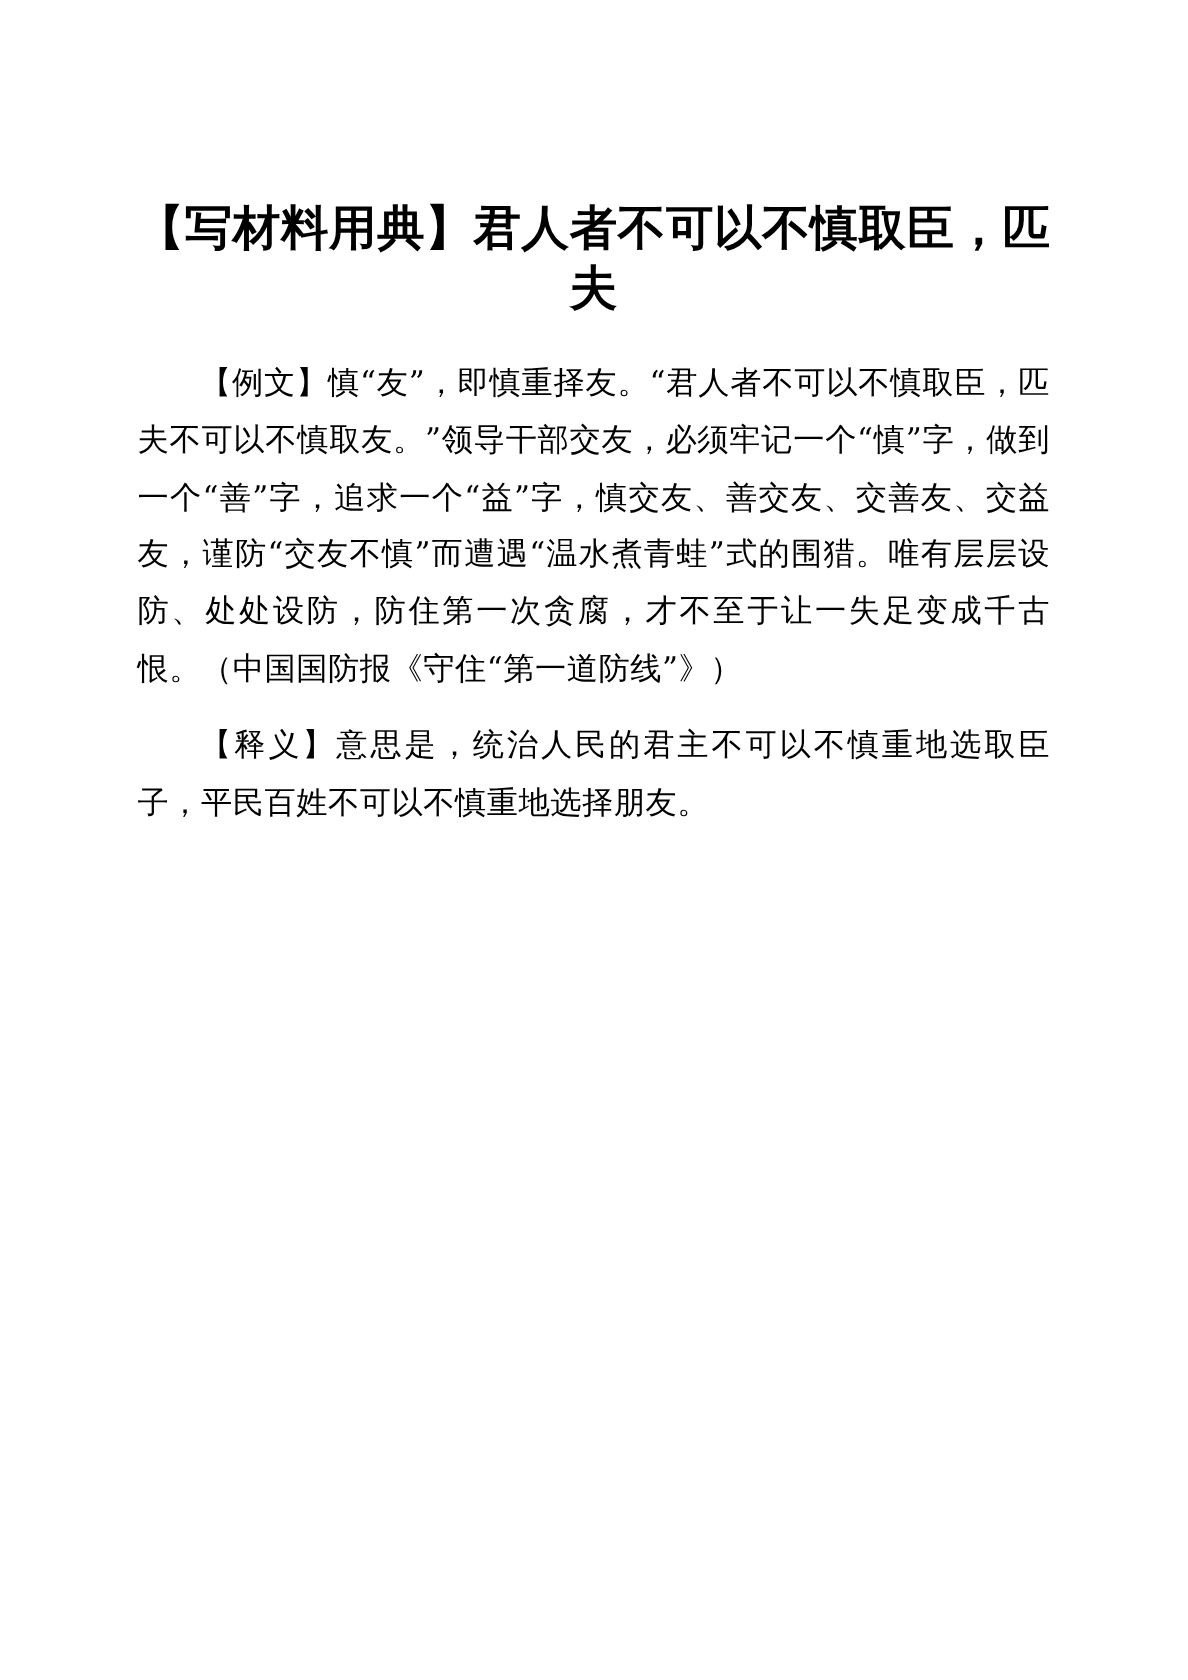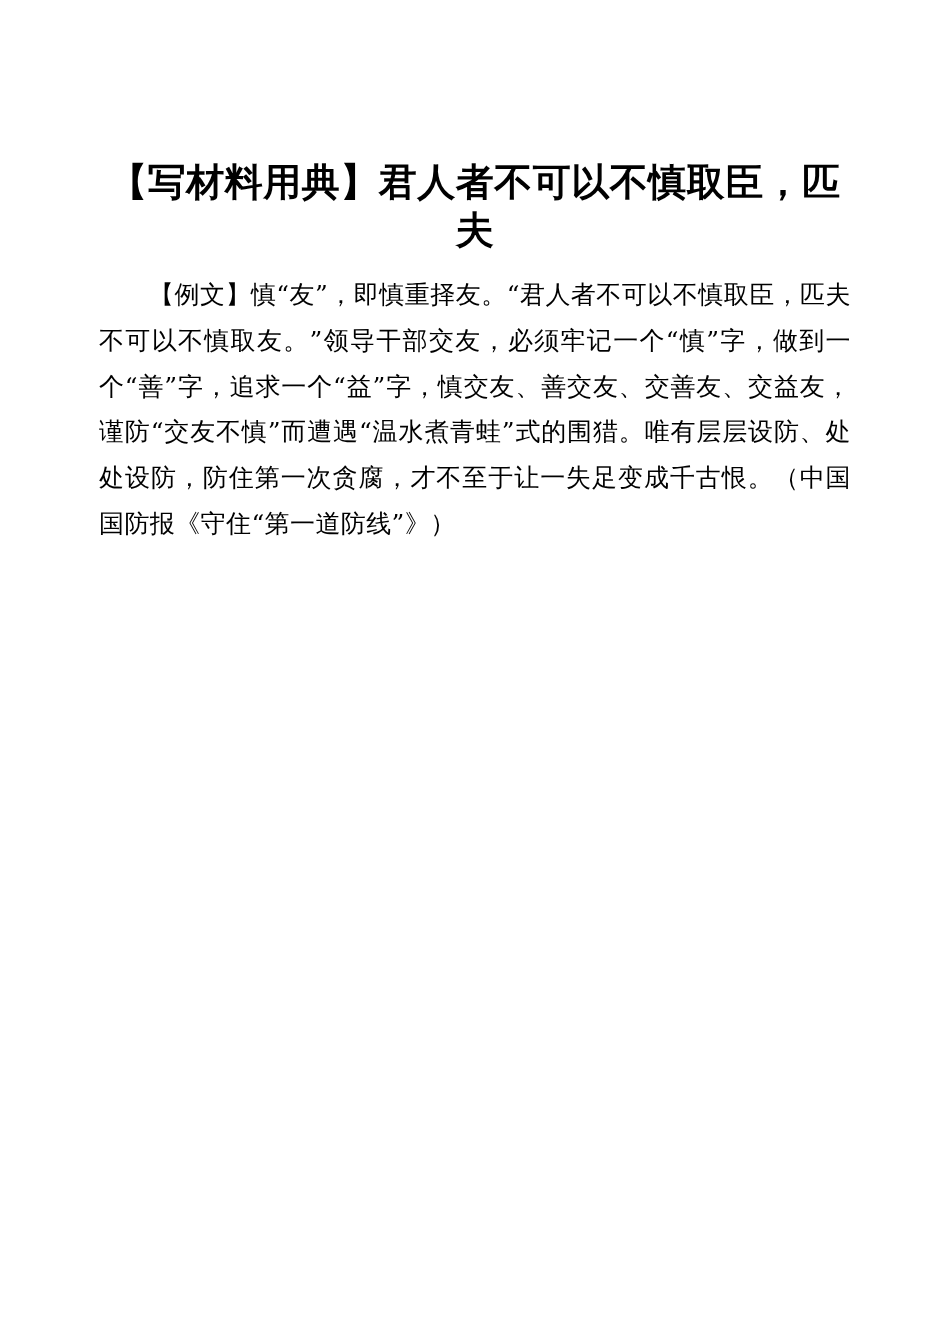--- a/index.html
+++ b/index.html
@@ -35,21 +35,21 @@
     letter-spacing: 0.5px;
     color: #000000;
   }
   .body-block {
     position: absolute;
     left: 95px;
     top: 268px;
     width: 760px;
   }
   .para {
-    margin: 4px;
+    margin: 15px;
     padding: 0;
     text-indent: 2em;
     font-family: "DejaVu Serif", "Liberation Serif", serif;
     font-size: 25px;
     line-height: 45.8px;
     text-align: justify;
     text-justify: inter-character;
     text-align-last: left;
     letter-spacing: 0.4px;
     color: #000000;
@@ -60,15 +60,16 @@
 <body>
 
 <div class="page">
 
   <h1 class="doc-title">
     <span style="display: block;">【写材料用典】君人者不可以不慎取臣，匹夫</span>
   </h1>
 
   <div class="body-block">
     <p class="para">【例文】慎“友”，即慎重择友。“君人者不可以不慎取臣，匹夫不可以不慎取友。”领导干部交友，必须牢记一个“慎”字，做到一个“善”字，追求一个“益”字，慎交友、善交友、交善友、交益友，谨防“交友不慎”而遭遇“温水煮青蛙”式的围猎。唯有层层设防、处处设防，防住第一次贪腐，才不至于让一失足变成千古恨。（中国国防报《守住“第一道防线”》）</p>
+    <p class="para">【释义】意思是，统治人民的君主不可以不慎重地选取臣子，平民百姓不可以不慎重地选择朋友。</p>
   </div>
 
 </div>
 
 </body></html>

